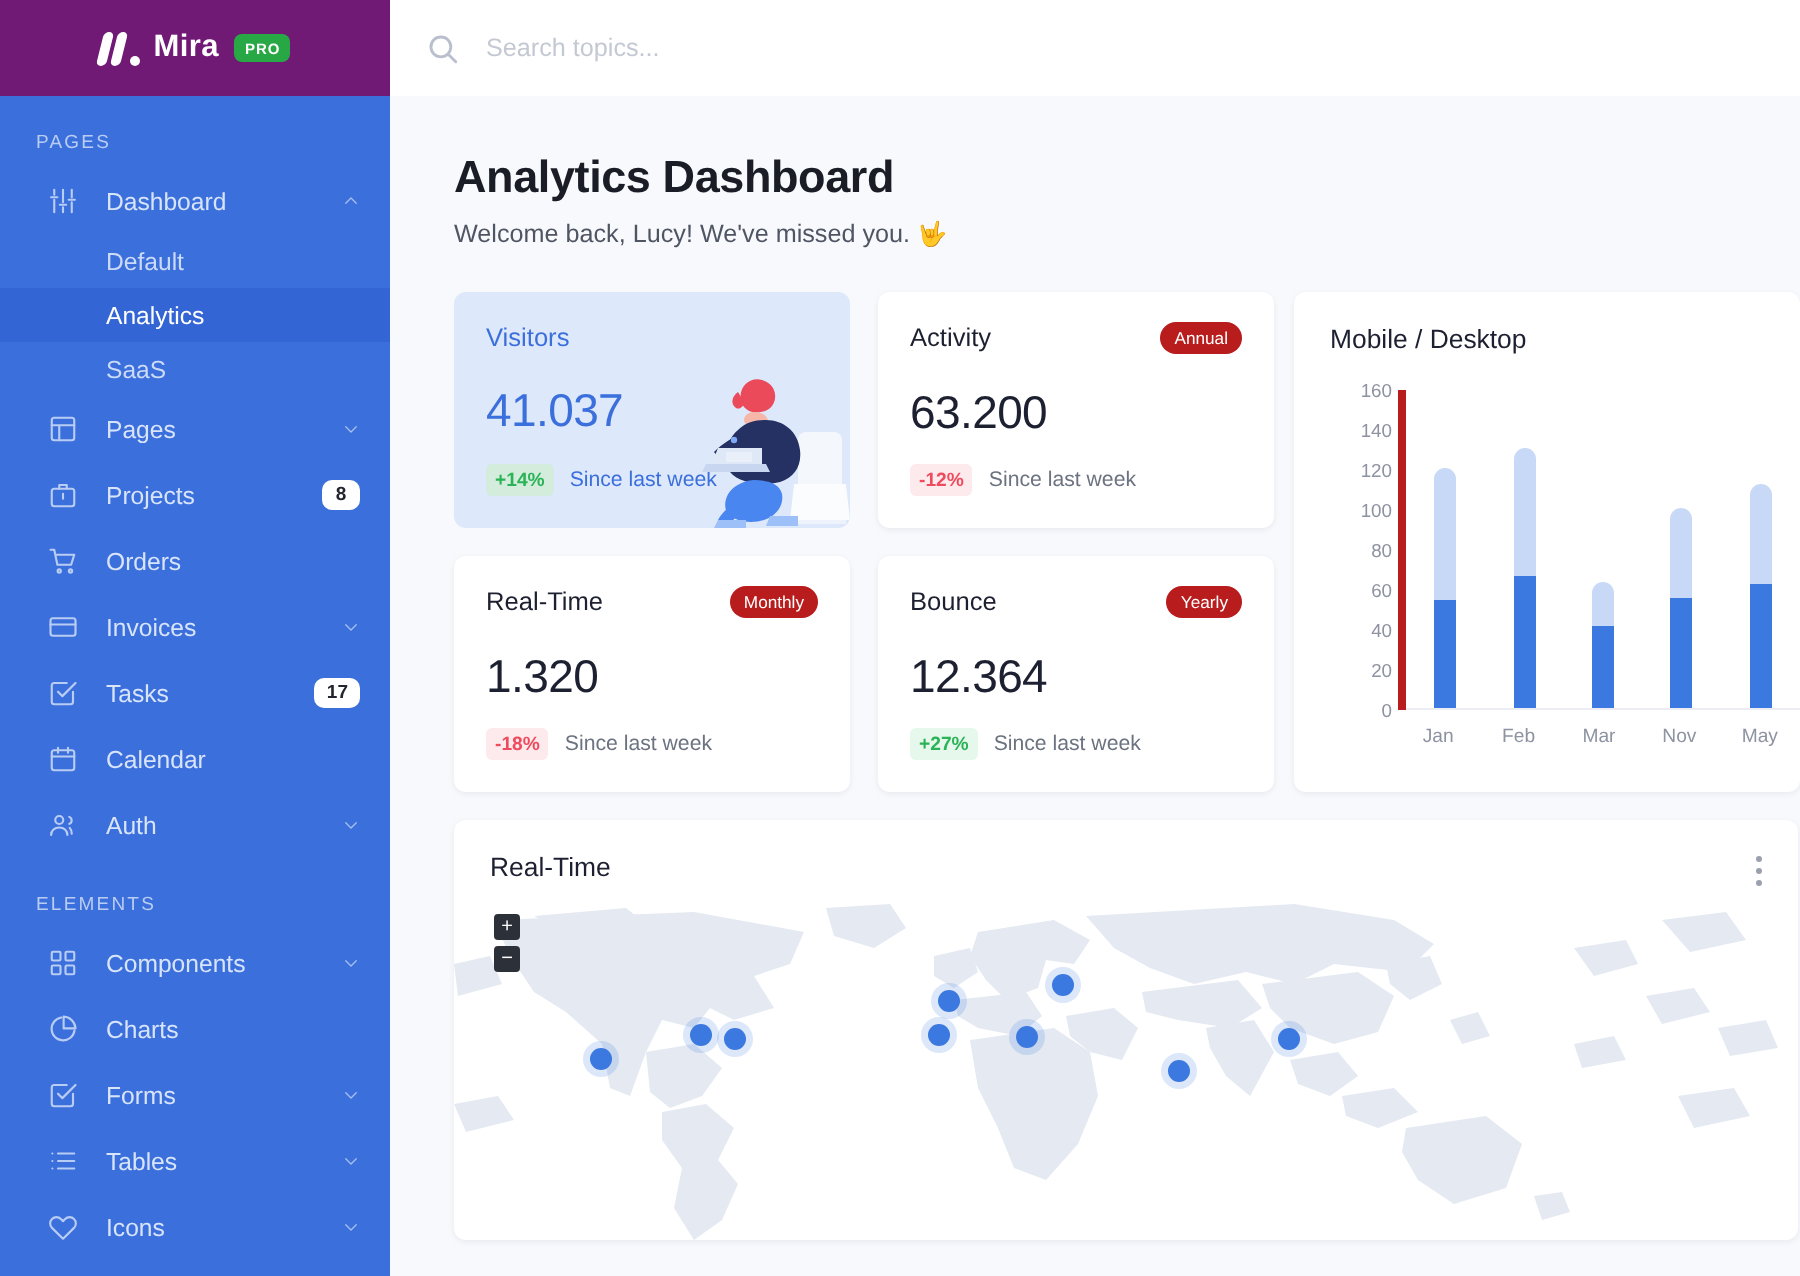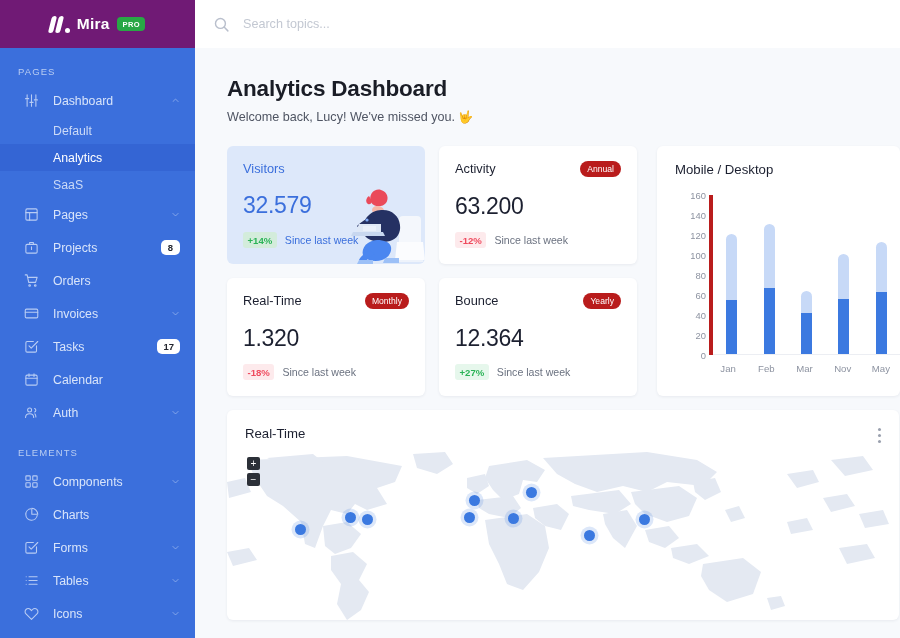--- a/index.html
+++ b/index.html
@@ -99,21 +99,21 @@
   .page-title {
     font-size: 22.5px; color: #1a1d26; font-weight: bold;
     letter-spacing: -.2px;
   }
   .page-sub {
     margin-top: 8px; font-size: 12.6px; color: #4f5563;
   }
   .page-sub .emoji { font-size: 12px; }
 
   .grid {
-    display: flex; gap: 20px; margin-top: 22px;
+    display: flex; gap: 10px; margin-top: 22px;
   }
   .col-stats { width: 410px; flex: 0 0 410px; }
   .stat-row { display: flex; gap: 14px; }
   .stat-row + .stat-row { margin-top: 14px; }
 
   .card {
     background: #fff; border-radius: 6px;
     box-shadow: 0 1px 3px rgba(30,40,70,.07);
   }
   .stat-card {
@@ -410,21 +410,21 @@
         <span class="emoji">🤟</span>
       </div>
 
       <div class="grid">
         <div class="col-stats">
           <div class="stat-row" id="stat-row-1">
               <div class="card stat-card highlight">
                 <div class="stat-head">
                   <div class="stat-title">Visitors</div>
                 </div>
-                <div class="stat-value">32.579</div>
+                <div class="stat-value">41.037</div>
                 <div class="stat-foot">
                   <span class="chip up">+14%</span>
                   <span class="foot-label">Since last week</span>
                 </div>
                 <div class="illus">
                   <svg viewBox="0 0 96 92">
   <path d="M60 86h30v4H60z" fill="#eef3fb"></path>
   <rect x="66" y="44" width="22" height="30" rx="4" fill="#f4f7fc"></rect>
   <path d="M64 70h26l2 18H62z" fill="#fbfcfe"></path>
   <path d="M38 30c-3-8 4-14 10-12 7 2 8 9 5 13-3 4-12 5-15-1z" fill="#ea4a5a"></path>

